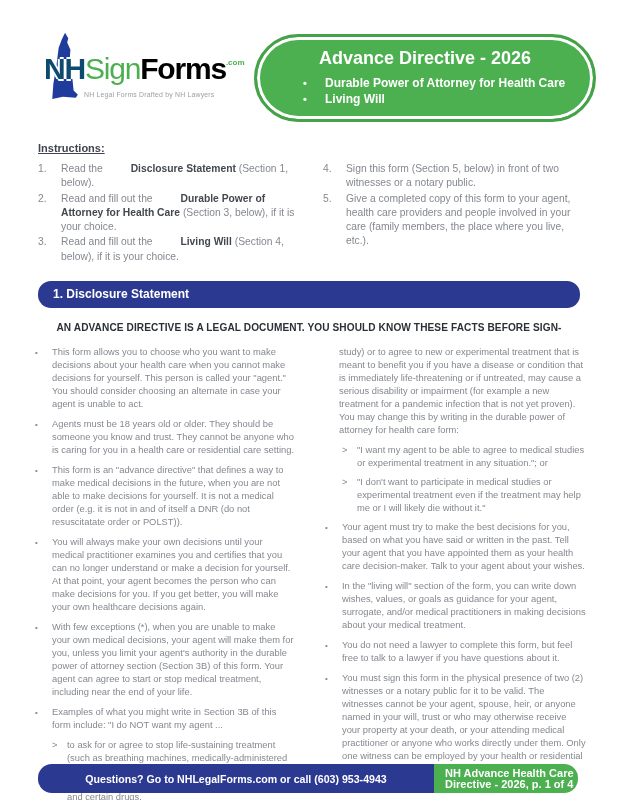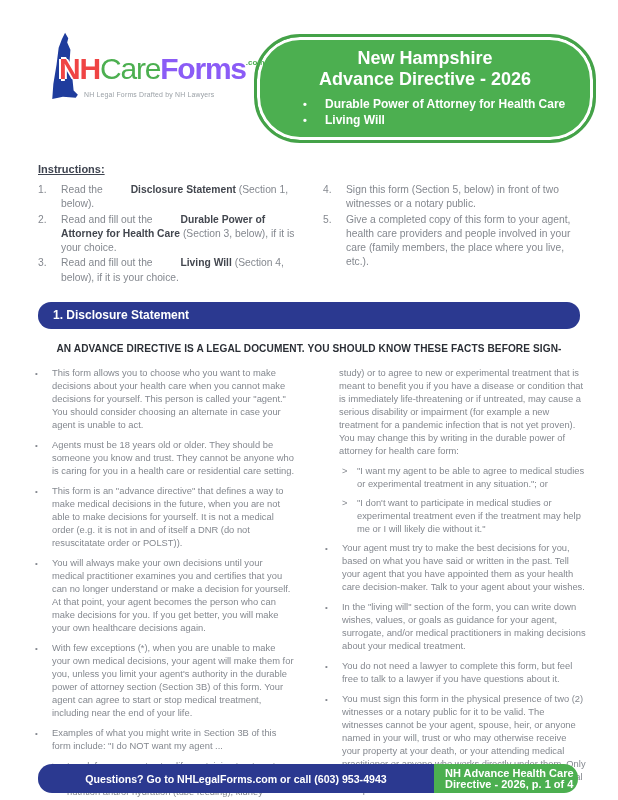--- a/index.html
+++ b/index.html
@@ -4,23 +4,23 @@
 <style>
   html,body{margin:0;padding:0;background:#fff;}
   body{font-family:"Liberation Sans","DejaVu Sans",sans-serif;}
   .doc{position:relative;width:618px;height:800px;background:#fff;overflow:hidden;}
 
   
   .hdr{display:flex;align-items:flex-start;padding:34px 22px 0 44px;}
   .logo{width:196px;margin-top:20px;position:relative;}
   .logo-state{position:absolute;left:4px;top:-22px;z-index:1;}
   .logo-line{position:relative;font-size:30px;font-weight:bold;letter-spacing:-1.2px;white-space:nowrap;line-height:30px;}
-  .logo-nh{color:#ef4444;position:relative;z-index:2;text-shadow:-2px 0 0 #fff,2px 0 0 #fff,0 -2px 0 #fff,0 2px 0 #fff;margin-left:15px;}
+  .logo-nh{color:#0c4a6e;position:relative;z-index:2;text-shadow:-2px 0 0 #fff,2px 0 0 #fff,0 -2px 0 #fff,0 2px 0 #fff;}
   .logo-legal{color:#4caf50;font-weight:500;position:relative;z-index:2;}
-  .logo-forms{color:#8b5cf6;position:relative;z-index:2;}
+  .logo-forms{color:#000000;position:relative;z-index:2;}
   .logo-com{color:#4caf50;font-size:8px;font-weight:bold;letter-spacing:0;position:relative;top:-14px;z-index:2;}
   .logo-tag{position:relative;z-index:2;font-size:6.9px;color:#9aa0a6;margin:-1px 0 0 40px;letter-spacing:.2px;white-space:nowrap;}
 
   .tbox{margin-left:auto;width:304px;background:#4caf50;border:3px solid #44a248;border-radius:46px;box-shadow:inset 0 0 0 3px #fff;padding:11px 16px 12px;color:#fff;}
   .tbox-l1,.tbox-l2{text-align:center;font-weight:bold;font-size:18px;line-height:21px;}
   .tbox-bullets{margin:6px 0 0 30px;}
   .tbox-bullets .item{display:flex;font-size:12px;font-weight:bold;line-height:16px;}
   .tbox-bullets .marker{width:22px;flex:none;font-size:11px;}
 
   
@@ -60,27 +60,26 @@
 <div class="doc">
 
   <div class="hdr">
     <div class="logo">
       <span class="logo-state">
         <svg width="32" height="72" viewBox="0 0 30 66">
           <path d="M16,0 L19,5 L18,9 L21,16 L20,30 L23,44 L24,54 L28,58 L26,61 L14,60 L4,62 L5,48 L8,30 L10,14 L13,6 Z" fill="#1f3c9d"></path>
         </svg>
       </span>
       <div class="logo-line">
-        <span class="logo-nh">NH</span><span class="logo-legal">Care</span><span class="logo-forms">Forms</span><span class="logo-com">.com</span>
+        <span class="logo-nh">NH</span><span class="logo-legal">Sign</span><span class="logo-forms">Forms</span><span class="logo-com">.com</span>
       </div>
       <div class="logo-tag">NH Legal Forms Drafted by NH Lawyers</div>
     </div>
 
     <div class="tbox">
-      <div class="tbox-l1">New Hampshire</div>
       <div class="tbox-l2">Advance Directive - 2026</div>
       <div class="tbox-bullets">
           <div class="item bullet">
             <span class="marker">•</span>
             <span class="txt"><span>Durable Power of Attorney for Health Care</span></span>
           </div>
           <div class="item bullet">
             <span class="marker">•</span>
             <span class="txt"><span>Living Will</span></span>
           </div>

